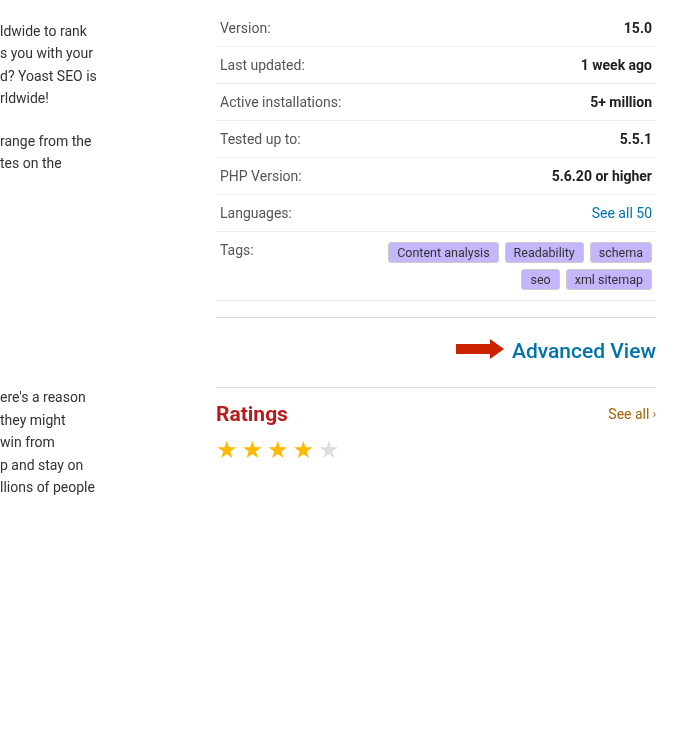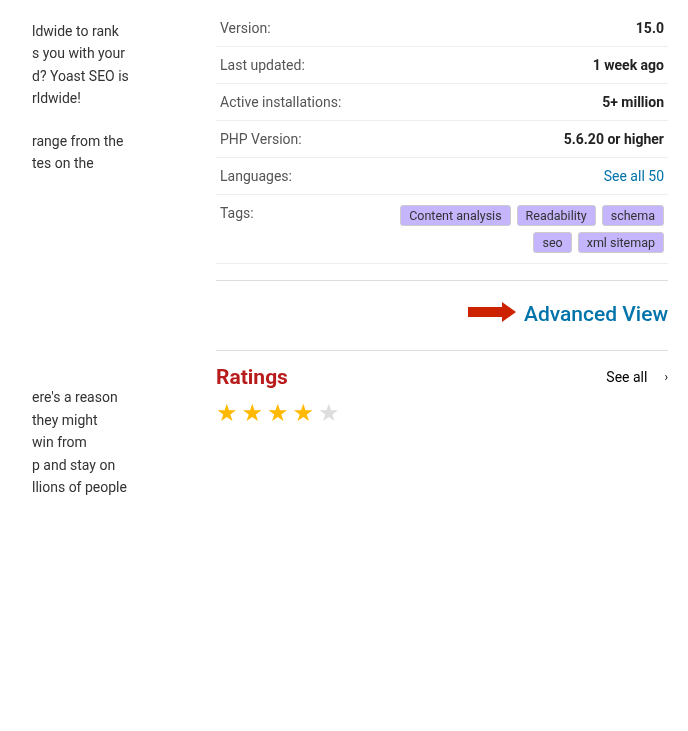--- a/index.html
+++ b/index.html
@@ -35,27 +35,26 @@
     }
 
     .left-text-block {
       font-size: 14px;
       color: #333;
       line-height: 1.6;
     }
 
     .left-text-block p {
       margin-bottom: 16px;
-      padding-left: 32px;
     }
 
     
     .right-col {
       flex: 1;
-      padding: 10px 20px 20px 30px;
+      padding: 10px 32px 20px 30px;
     }
 
     .info-table {
       width: 100%;
       border-collapse: collapse;
       margin-bottom: 16px;
     }
 
     .info-table tr {
       border-bottom: 1px solid #eee;
@@ -147,26 +146,26 @@
       margin-bottom: 10px;
     }
 
     .ratings-title {
       font-size: 21px;
       font-weight: bold;
       color: #b91c1c;
     }
 
     .ratings-see-all {
-      color: #000000;
+      color: #a16207;
       font-size: 14px;
       cursor: pointer;
       display: flex;
       align-items: center;
-      gap: 17px;
+      gap: 3px;
     }
 
     .chevron {
       font-size: 12px;
     }
 
     
     .stars-row {
       display: flex;
       gap: 4px;
@@ -240,20 +239,24 @@
         </tr>
         <tr>
           <td class="label">Last updated:</td>
           <td class="value">1 week ago</td>
         </tr>
         <tr>
           <td class="label">Active installations:</td>
           <td class="value">5+ million</td>
         </tr>
         <tr>
+          <td class="label">Tested up to:</td>
+          <td class="value">5.5.1</td>
+        </tr>
+        <tr>
           <td class="label">PHP Version:</td>
           <td class="value">5.6.20 or higher</td>
         </tr>
         <tr>
           <td class="label">Languages:</td>
           <td class="value link">See all 50</td>
         </tr>
         <tr class="tags-row">
           <td class="label">Tags:</td>
           <td>

